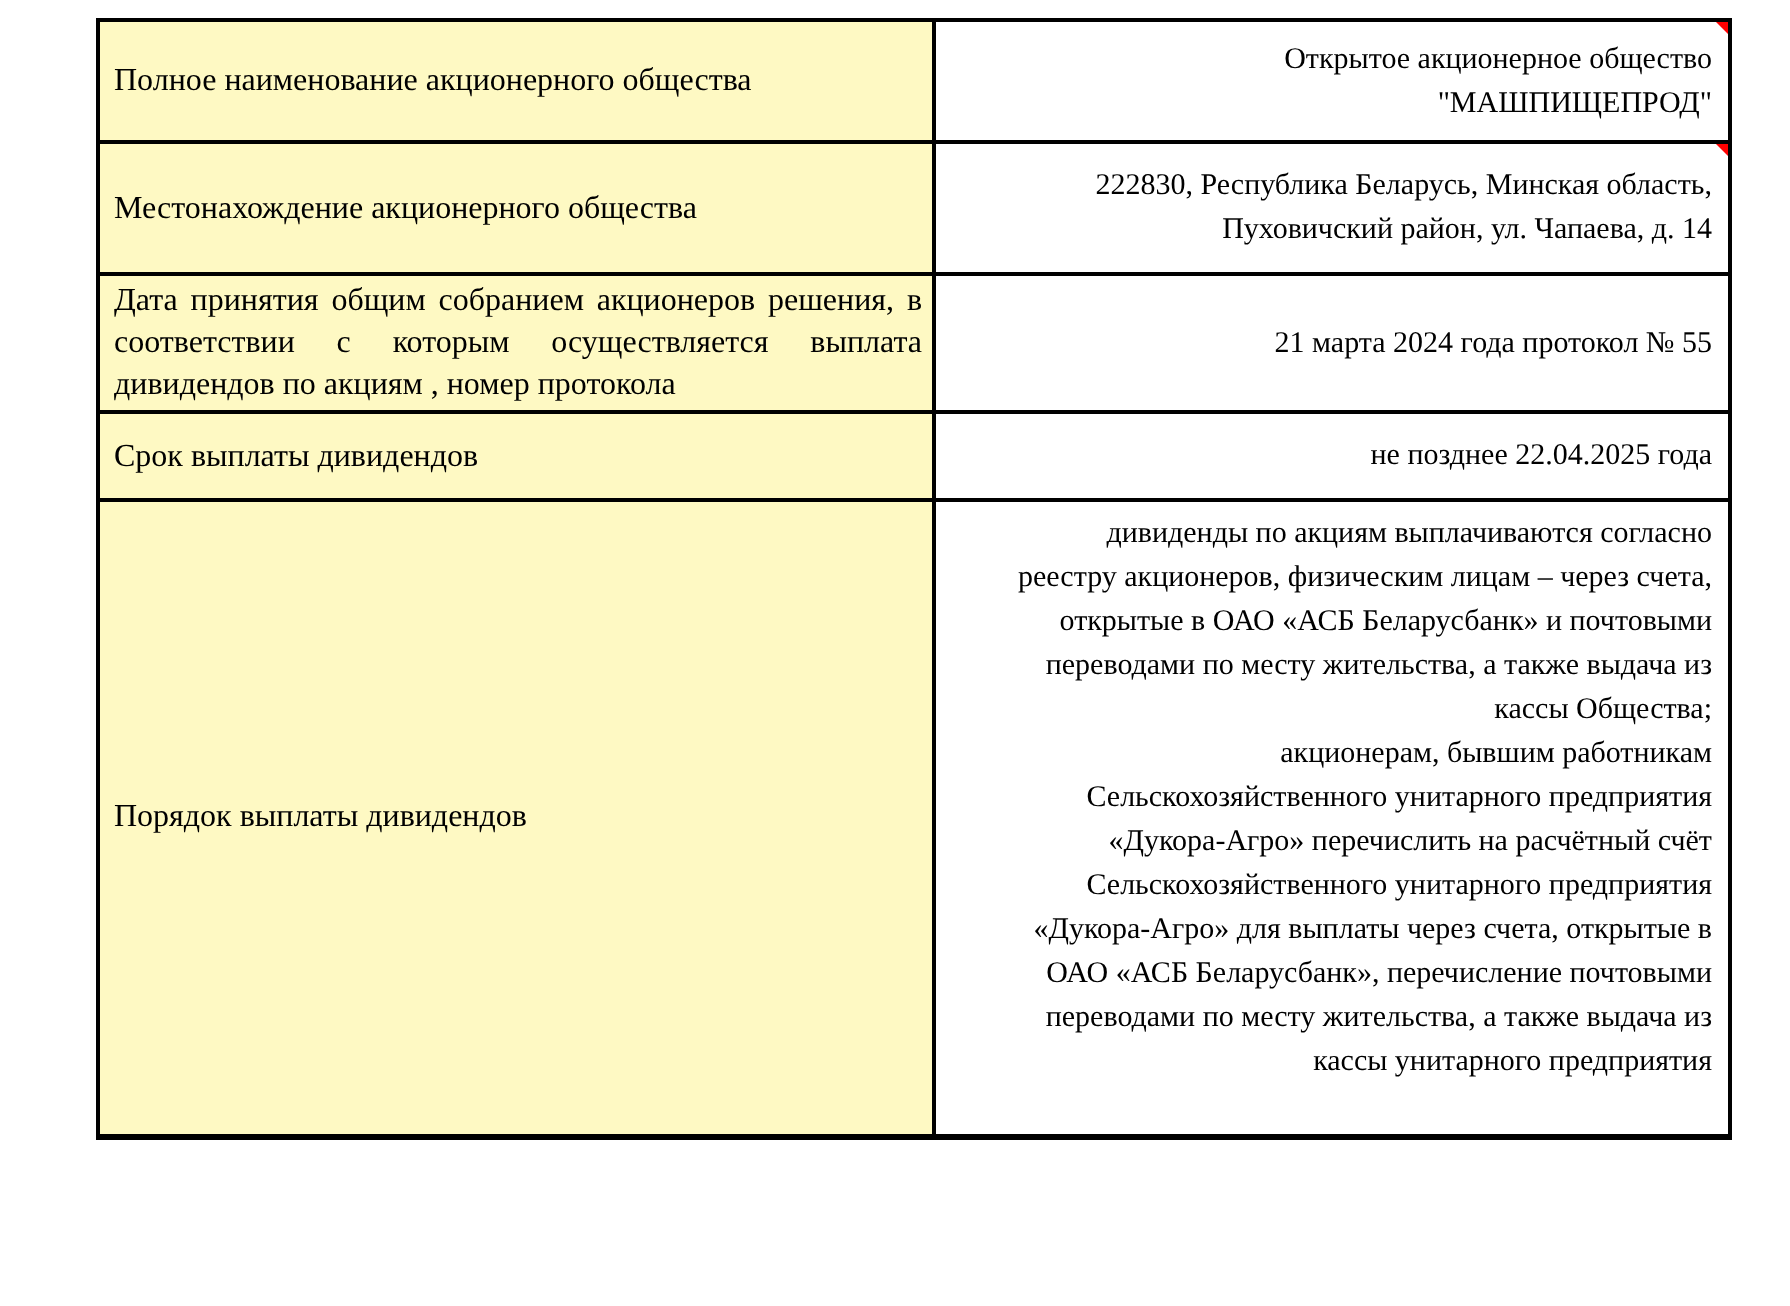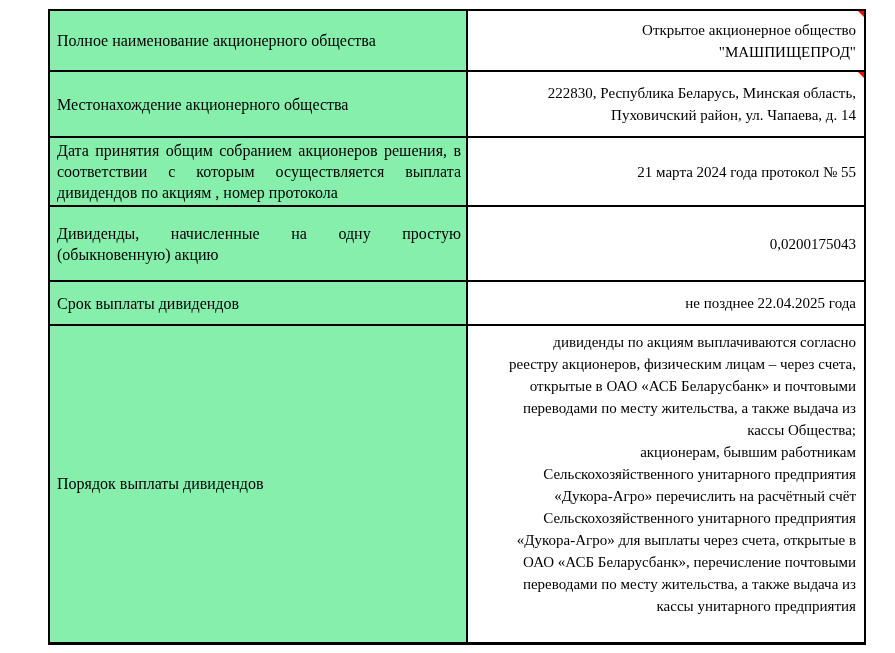--- a/index.html
+++ b/index.html
@@ -30,21 +30,21 @@
     border: 2px solid #000000;
     border-bottom-width: 3px;
   }
   col.c1 { width: 418px; }
   col.c2 { width: 398px; }
   td {
     border: 2px solid #000000;
     overflow: hidden;
   }
   td.label-cell {
-    background: #86efac;
+    background: #fef9c3;
     text-align: justify;
     vertical-align: middle;
     font-size: 16px;
     line-height: 21px;
     padding: 2px 5px 2px 7px;
   }
   td.value-cell {
     background: #ffffff;
     text-align: right;
     vertical-align: middle;
@@ -107,29 +107,20 @@
       </tr>
       <tr class="r3">
         <td class="label-cell">
           <div class="label-text">Дата принятия общим собранием акционеров решения, в соответствии с которым осуществляется выплата дивидендов по акциям ,  номер протокола</div>
         </td>
         <td class="value-cell">
 
           <div class="value-text">21 марта 2024 года протокол № 55</div>
         </td>
       </tr>
-      <tr class="r4">
-        <td class="label-cell">
-          <div class="label-text">Дивиденды, начисленные на одну простую (обыкновенную) акцию</div>
-        </td>
-        <td class="value-cell">
-
-          <div class="value-text">0,0200175043</div>
-        </td>
-      </tr>
       <tr class="r5">
         <td class="label-cell">
           <div class="label-text">Срок выплаты дивидендов</div>
         </td>
         <td class="value-cell">
 
           <div class="value-text">не позднее 22.04.2025 года</div>
         </td>
       </tr>
       <tr class="r6">

